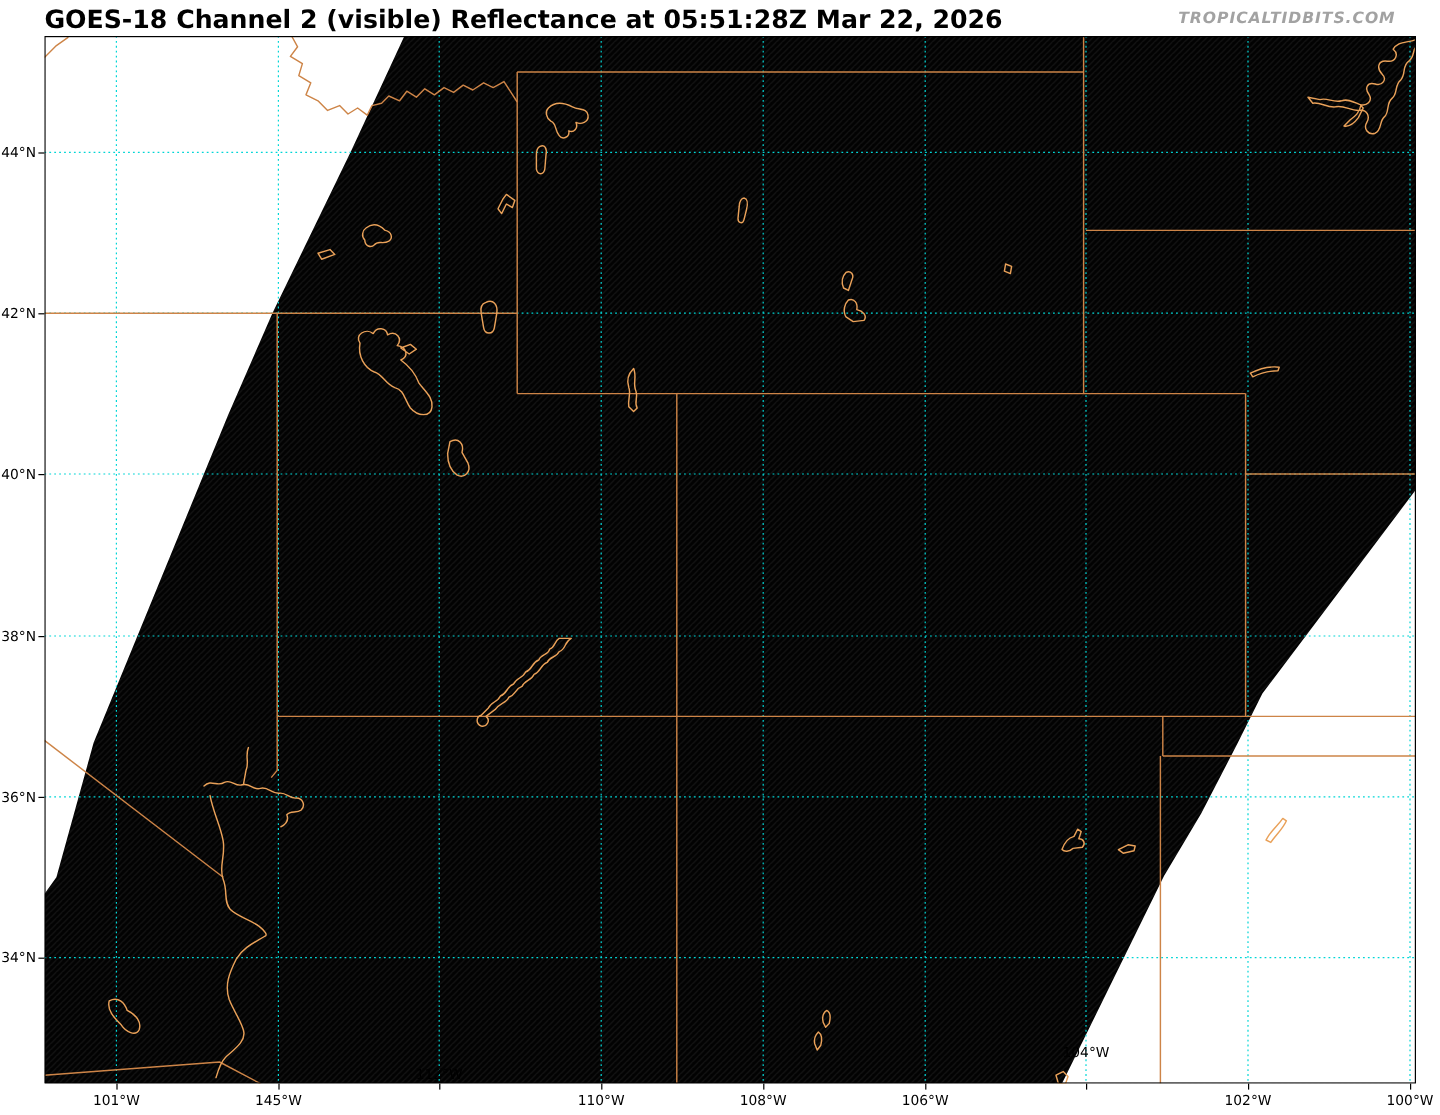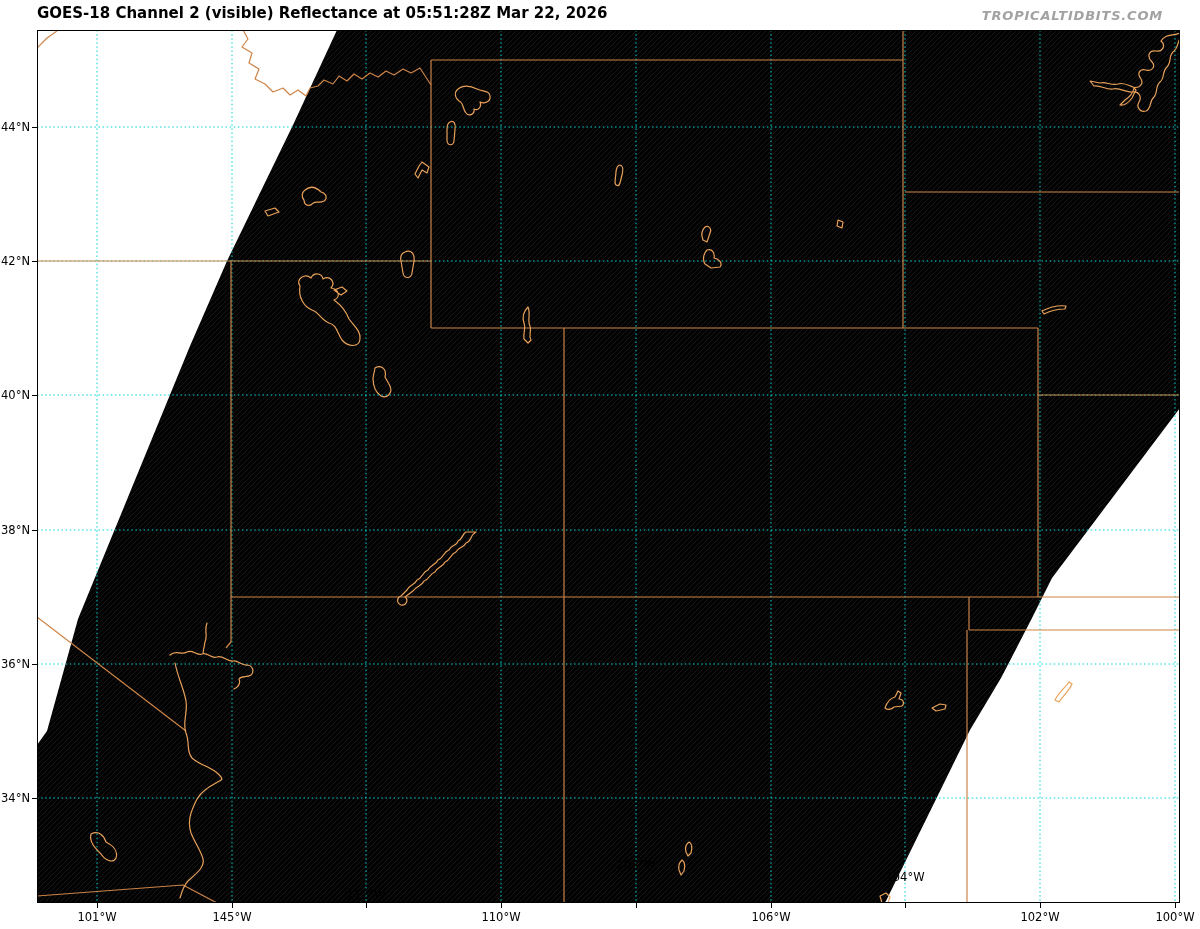--- a/index.html
+++ b/index.html
@@ -1,18 +1,18 @@
 <!DOCTYPE html>
 <html><head>
 <meta charset="utf-8">
 <style>
   html,body{margin:0;padding:0;background:#fff;}
   #stage{position:relative;width:1200px;height:929px;background:#fff;overflow:hidden;
          font-family:"DejaVu Sans","Liberation Sans",sans-serif;}
-  #page-title{position:absolute;left:37px;top:4px;font-size:15px;font-weight:bold;color:#000;white-space:nowrap;}
+  #page-title{position:absolute;left:37px;top:4px;font-size:21px;font-weight:bold;color:#000;white-space:nowrap;}
   #watermark{position:absolute;right:37px;top:8px;font-size:13px;font-weight:bold;color:#a2a2a2;letter-spacing:0.8px;white-space:nowrap;font-style:italic;}
   #map-plot{position:absolute;left:37px;top:30px;width:1143px;height:873px;}
   #map-plot svg{position:absolute;left:0;top:0;display:block;}
   .tick-label{position:absolute;font-size:11.5px;color:#000;white-space:nowrap;}
   .lat-label{width:34px;text-align:right;}
   .lon-label{width:60px;text-align:center;}
   .axis-tick{position:absolute;background:#000;}
 </style>
 </head>
 <body>
@@ -108,21 +108,21 @@
       <div class="tick-label lat-label" style="left: -4px; top: 791px;">34°N</div>
       <div class="axis-tick" style="left: 97px; top: 903px; width: 1px; height: 5px;"></div>
       <div class="tick-label lon-label" style="left: 67px; top: 910px;">101°W</div>
       <div class="axis-tick" style="left: 232px; top: 903px; width: 1px; height: 5px;"></div>
       <div class="tick-label lon-label" style="left: 202px; top: 910px;">145°W</div>
       <div class="axis-tick" style="left: 366px; top: 903px; width: 1px; height: 5px;"></div>
       <div class="tick-label lon-label" style="left: 336px; top: 888px;">112°W</div>
       <div class="axis-tick" style="left: 501px; top: 903px; width: 1px; height: 5px;"></div>
       <div class="tick-label lon-label" style="left: 471px; top: 910px;">110°W</div>
       <div class="axis-tick" style="left: 636px; top: 903px; width: 1px; height: 5px;"></div>
-      <div class="tick-label lon-label" style="left: 606px; top: 858px;">108°W</div>
+      <div class="tick-label lon-label" style="left: 606px; top: 910px;">108°W</div>
       <div class="axis-tick" style="left: 771px; top: 903px; width: 1px; height: 5px;"></div>
       <div class="tick-label lon-label" style="left: 741px; top: 910px;">106°W</div>
       <div class="axis-tick" style="left: 905px; top: 903px; width: 1px; height: 5px;"></div>
       <div class="tick-label lon-label" style="left: 875px; top: 870px;">104°W</div>
       <div class="axis-tick" style="left: 1040px; top: 903px; width: 1px; height: 5px;"></div>
       <div class="tick-label lon-label" style="left: 1010px; top: 910px;">102°W</div>
       <div class="axis-tick" style="left: 1175px; top: 903px; width: 1px; height: 5px;"></div>
       <div class="tick-label lon-label" style="left: 1145px; top: 910px;">100°W</div>
     </div>
 </div>

